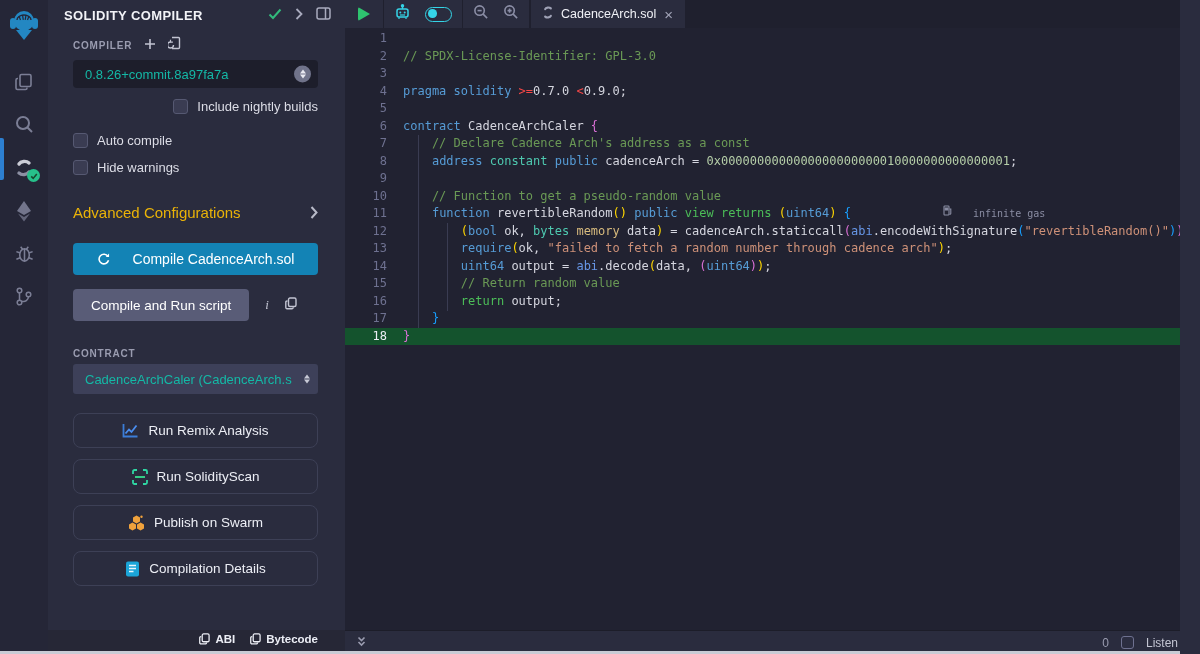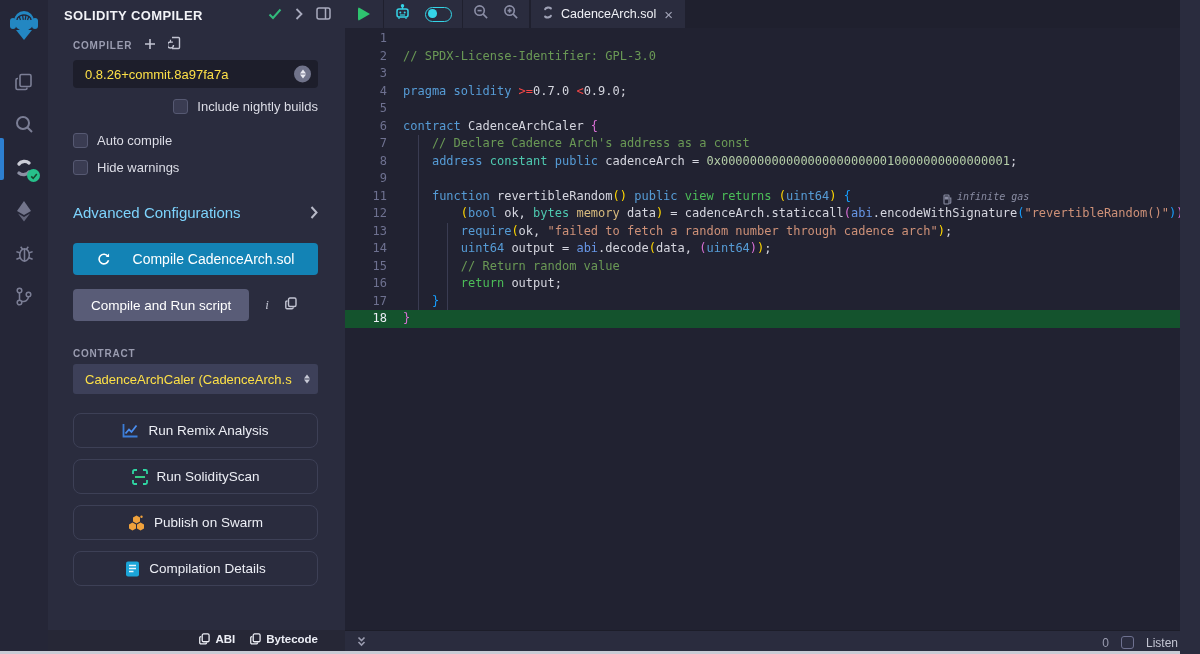--- a/index.html
+++ b/index.html
@@ -20,31 +20,31 @@
   
   .sidepanel { width:297px; background:#2a2c3e; flex-shrink:0; display:flex; flex-direction:column;
     padding:0; color:#e8e9f0; position:relative; }
   .sp-header { height:30px; display:flex; align-items:center; padding:0 14px 0 16px; gap:10px; }
   .sp-title { font-size:13px; font-weight:bold; letter-spacing:.4px; color:#f2f3f7; flex:1; }
   .sp-hicons { display:flex; align-items:center; gap:13px; }
   .sp-body { flex:1; padding:6px 27px 0 25px; display:flex; flex-direction:column; }
   .seclabel { font-size:10px; letter-spacing:.8px; color:#9a9cb0; font-weight:bold; }
   .compiler-row { display:flex; align-items:center; gap:12px; height:14px; margin-top:2px; }
   .select { position:relative; margin-top:8px; height:28px; background:#1d1e2b; border-radius:4px;
-    display:flex; align-items:center; padding:0 34px 0 12px; font-size:13px; color:#fde047; cursor:pointer;
+    display:flex; align-items:center; padding:0 34px 0 12px; font-size:13px; color:#14b8a6; cursor:pointer;
     white-space:nowrap; overflow:hidden; }
   .sel-badge { position:absolute; right:7px; top:50%; transform:translateY(-50%); width:17px; height:17px;
     border-radius:50%; background:#70738a; display:flex; flex-direction:column; align-items:center; justify-content:center; gap:1px; }
   .car-up { width:0; height:0; border-left:3.5px solid transparent; border-right:3.5px solid transparent; border-bottom:4px solid #e9eaf1; }
   .car-dn { width:0; height:0; border-left:3.5px solid transparent; border-right:3.5px solid transparent; border-top:4px solid #e9eaf1; }
   .cbrow { display:flex; align-items:center; gap:9px; font-size:13px; color:#dcdde6; cursor:pointer; }
   .cb { width:15px; height:15px; border-radius:3px; background:#3a3c52; border:1px solid #565972; flex-shrink:0; }
   .nightly { justify-content:flex-end; margin-top:11px; }
   .advrow { margin-top:29px; display:flex; align-items:center; justify-content:space-between; cursor:pointer; }
-  .advrow span { font-size:15px; color:#7dd3fc; }
+  .advrow span { font-size:15px; color:#eab308; }
   .btn-primary { margin-top:22px; height:32px; border:none; border-radius:4px; background:#1383b5; color:#fff;
     font-size:14px; font-family:inherit; display:flex; align-items:center; justify-content:center; gap:22px; cursor:pointer; width:100%; }
   .runscript-row { margin-top:14px; display:flex; align-items:center; gap:16px; }
   .btn-secondary { height:32px; border:none; border-radius:4px; background:#595c77; color:#fff; font-size:13.5px;
     font-family:inherit; padding:0 18px; cursor:pointer; }
   .info-i { font-size:13px; color:#c2c4d2; font-style:italic; font-family:"Liberation Serif",serif; cursor:pointer; }
   .contract-label { margin-top:27px; }
   .select.contract { background:#3d4059; height:30px; margin-top:5px; border-radius:3px; }
   .contract-carets { position:absolute; right:8px; top:50%; transform:translateY(-50%); display:flex; flex-direction:column; gap:1px; }
   .contract-carets .car-up { border-bottom-color:#c7c9d6; }
@@ -77,21 +77,21 @@
   .g2 { left:102px; top:195px; height:88px; }
   .code-row { display:flex; height:17.5px; line-height:17.5px; position:relative; z-index:2; }
   .code-row.active { background:#14532d; }
   .ln { width:58px; padding-right:16px; text-align:right; color:#6e7190; flex-shrink:0; cursor:pointer; }
   .code-row.active .ln { color:#eceef5; }
   .ltx { white-space:pre; display:flex; }
   .ltx span { white-space:pre; }
   .cm{color:#6A9955} .kw{color:#569CD6} .ty{color:#4EC9B0} .gr{color:#4CBE58} .st{color:#CE9178}
   .nu{color:#B5CEA8} .op{color:#F44747} .b1{color:#FFD700} .b2{color:#DA70D6} .b3{color:#179FFF}
   .yl{color:#D7BA7D} .ab{color:#6796E6} .tx{color:#d5d6df}
-  .gas { display:inline-flex; align-items:flex-end; gap:5px; margin-left:92px; color:#8a8da3; font-size:10px;font-style:italic; }
+  .gas { display:inline-flex; align-items:flex-start; gap:21px; margin-left:92px; color:#8a8da3; font-size:10px; }
   .gas svg { flex-shrink:0; }
 
   .terminal-bar { height:24px; background:#2a2c3e; border-top:1px solid #1c1d29; display:flex;
     align-items:center; justify-content:space-between; padding:0 0 0 10px; flex-shrink:0; }
   .term-right { display:flex; align-items:center; gap:12px; color:#9a9cb0; font-size:12px; padding-right:2px; }
   .cb.small { width:13px; height:13px; background:#30324668; border-color:#6e7190; }
   .listen-lab { color:#c3c5d2; font-size:12px; white-space:nowrap; }
 
   .bottom-light { position:absolute; left:0; bottom:0; width:100%; height:3px; background:#c9cbd5; z-index:50; }
 </style>
@@ -394,20 +394,24 @@
           </div>
           <div class="code-row">
             <div class="ln">8</div>
             <div class="ltx"><span class="tx">    </span><span class="kw">address </span><span class="ty">constant </span><span class="kw">public </span><span class="tx">cadenceArch = </span><span class="nu">0x0000000000000000000000010000000000000001</span><span class="tx">;</span></div>
           </div>
           <div class="code-row">
             <div class="ln">9</div>
             <div class="ltx"></div>
           </div>
           <div class="code-row">
+            <div class="ln">10</div>
+            <div class="ltx"><span class="cm">    // Function to get a pseudo-random value</span></div>
+          </div>
+          <div class="code-row">
             <div class="ln">11</div>
             <div class="ltx"><span class="tx">    </span><span class="kw">function </span><span class="tx">revertibleRandom</span><span class="b1">()</span><span class="tx"> </span><span class="kw">public </span><span class="gr">view </span><span class="gr">returns </span><span class="b1">(</span><span class="kw">uint64</span><span class="b1">)</span><span class="tx"> </span><span class="b3">{</span><span class="gas"><svg width="9" height="11" viewBox="0 0 9 11" fill="none" stroke="#8a8da3" stroke-width="1.1">
                   <rect x="1" y="1" width="5" height="9" rx="0.8"></rect>
                   <path d="M2.2 3 h2.6 v2 h-2.6 z" fill="#8a8da3"></path>
                   <path d="M6.5 4 h1.3 v4.5 a0.8 0.8 0 0 1 -1.3 0.5"></path>
                 </svg><span>infinite gas</span></span></div>
           </div>
           <div class="code-row">
             <div class="ln">12</div>
             <div class="ltx"><span class="tx">        </span><span class="b1">(</span><span class="kw">bool</span><span class="tx"> ok, </span><span class="ty">bytes</span><span class="tx"> </span><span class="yl">memory</span><span class="tx"> data</span><span class="b1">)</span><span class="tx"> = cadenceArch.staticcall</span><span class="b2">(</span><span class="ab">abi</span><span class="tx">.encodeWithSignature</span><span class="b3">(</span><span class="st">"revertibleRandom()"</span><span class="b3">)</span><span class="b2">)</span><span class="tx">;</span></div>

